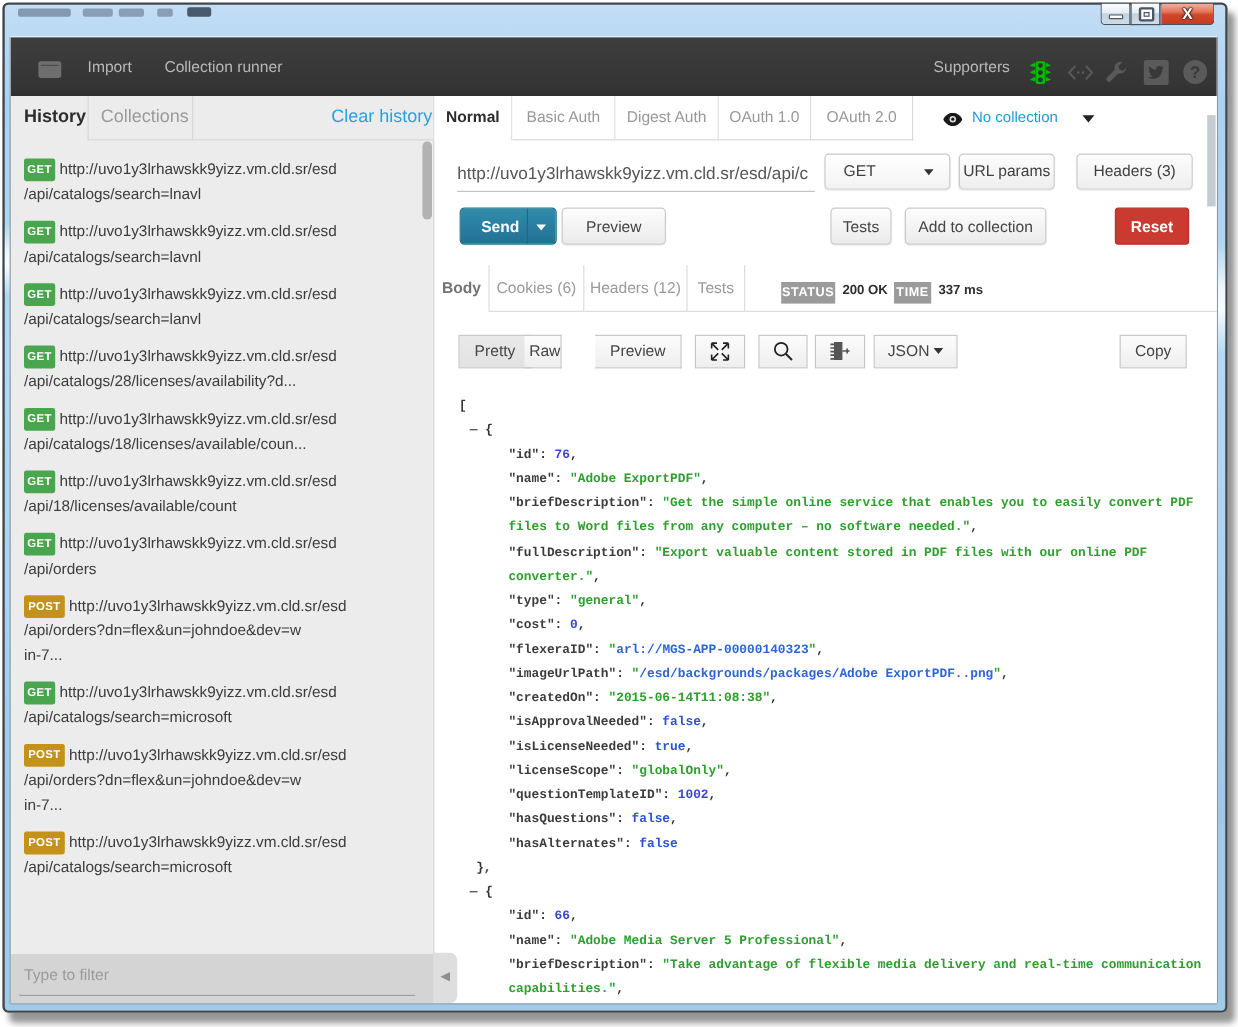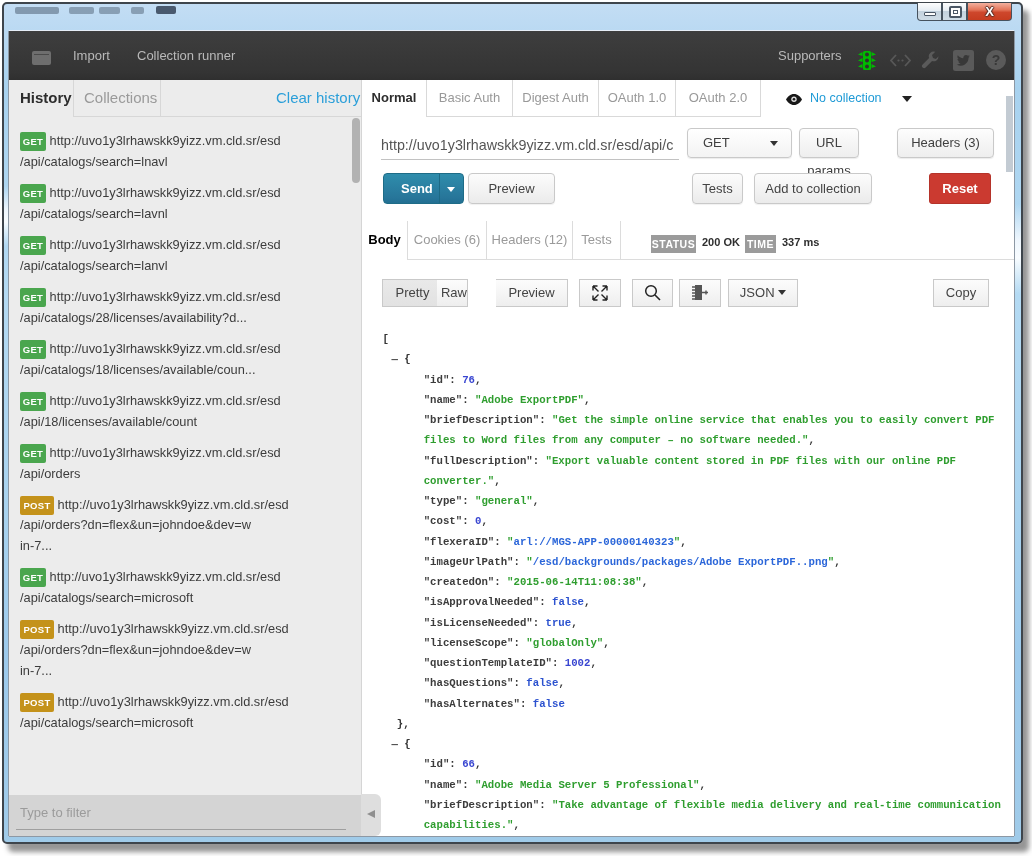--- a/index.html
+++ b/index.html
@@ -56,33 +56,33 @@
 #rpanel { position:absolute; left:352px; top:49px; width:653px; height:756px; background:#fff; border-left:1px solid #d5d5d5; }
 #atabs { position:absolute; left:0; top:0; width:653px; height:37px; font-size:13px; }
 #atabs .tab { position:absolute; top:0; height:37px; line-height:36px; text-align:center; color:#999; border-bottom:1px solid #d9d9d9; border-right:1px solid #d9d9d9; background:#fff; }
 #atabs .tab.act { color:#2d2d2d; font-weight:bold; border-bottom:none; }
 
 #urlrow { position:absolute; left:0; top:37px; width:653px; height:75px; }
 #urlinput { position:absolute; left:19px; top:13px; width:298px; height:30px; border-bottom:1px solid #c2c2c2; font-size:14.3px; color:#555; line-height:30px; white-space:nowrap; overflow:hidden; }
 .gbtn { position:absolute; font-size:13px; color:#3f3f3f; text-align:center; border:1px solid #c9c9c9; border-radius:4px; background:linear-gradient(#fdfdfd,#eee); box-shadow:0 1px 1px rgba(0,0,0,.08); }
 #selget { left:325px; top:11px; width:105px; height:30px; line-height:28px; text-align:left; padding-left:15px; background:linear-gradient(#fff,#f3f3f3); }
 #selget .car { position:absolute; right:13px; top:12px; border-top:5px solid #333; border-left:4px solid transparent; border-right:4px solid transparent; }
-#burlparams { left:437px; top:11px; width:60px; height:30px; line-height:28px; }
+#burlparams { left:437px; top:11px; width:80px; height:30px; line-height:28px; }
 #bheaders { left:535px; top:11px; width:97px; height:30px; line-height:28px; }
 
 #sendrow { position:absolute; left:0; top:81px; width:653px; height:79px; }
 #btnsend { position:absolute; left:21px; top:12px; width:81px; height:31px; border-radius:4px; border:1px solid #1e6c87; background:linear-gradient(#2f8dac,#27769a 80%,#226f92); color:#fff; font-size:13px; font-weight:bold; }
 #btnsend .lbl { position:absolute; left:17px; top:7px; }
 #btnsend .div { position:absolute; left:55px; top:0; bottom:0; width:1px; background:#1d6a85; }
 #btnsend .car { position:absolute; right:8px; top:13px; border-top:5px solid #fff; border-left:4.5px solid transparent; border-right:4.5px solid transparent; }
 .srbtn { position:absolute; top:12px; height:31px; border:1px solid #c9c9c9; border-radius:4px; background:linear-gradient(#fcfcfc,#ebebeb); color:#444; font-size:13px; text-align:center; line-height:29px; box-shadow:0 1px 1px rgba(0,0,0,.06); }
 #btnreset { position:absolute; left:567px; top:12px; width:62px; height:31px; border-radius:3px; background:#cb3a30; border:1px solid #b5332a; color:#fff; font-weight:bold; font-size:13px; text-align:center; line-height:29px; }
 #resptabs { position:absolute; left:0; top:141px; width:653px; height:39px; font-size:13px; }
 #resptabs .tab { position:absolute; top:0; height:39px; line-height:38px; text-align:center; color:#9a9a9a; border-bottom:1px solid #dcdcdc; border-right:1px solid #dcdcdc; }
-#resptabs .tab.act { color:#000000; font-weight:bold; border-bottom:none; }
+#resptabs .tab.act { color:#737373; font-weight:bold; border-bottom:none; }
 .gbadge { position:absolute; top:14px; height:18px; background:#9b9b9b; color:#fff; font-size:10.5px; font-weight:bold; text-align:center; line-height:18px; letter-spacing:.5px; }
 .gval { position:absolute; top:15px; font-size:11px; font-weight:bold; color:#2e2e2e; }
 
 #codebar { position:absolute; left:0; top:180px; width:653px; height:60px; }
 .seg { position:absolute; top:19px; height:28px; border:1px solid #c9c9c9; background:linear-gradient(#fcfcfc,#eee); font-size:13px; color:#444; text-align:center; line-height:26px; }
 
 #code { position:absolute; left:0; top:249px; width:645px; height:509px; overflow:hidden; font-family:"Liberation Mono", monospace; font-size:10.7px; line-height:20.25px; color:#333; font-weight:bold; }
 #code .ln { height:20.25px; white-space:pre; }
 .k { color:#3c3c3c; }
 .s { color:#2f9e2f; }

